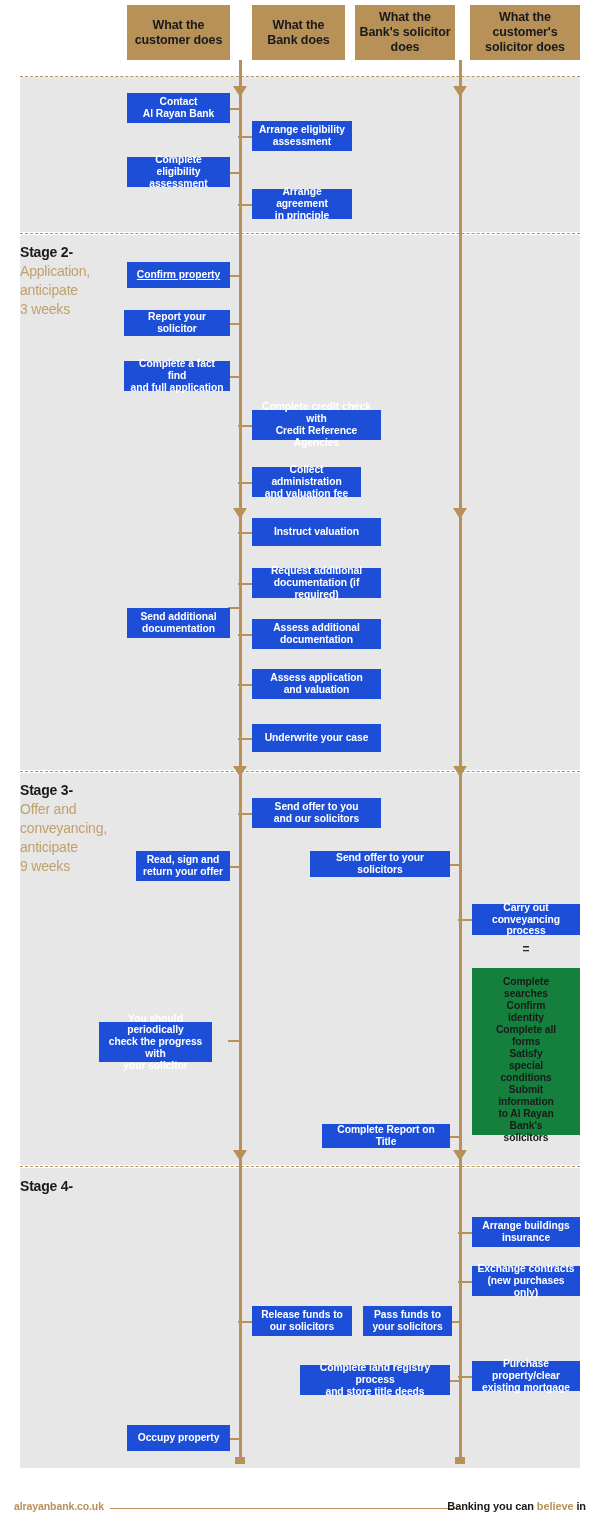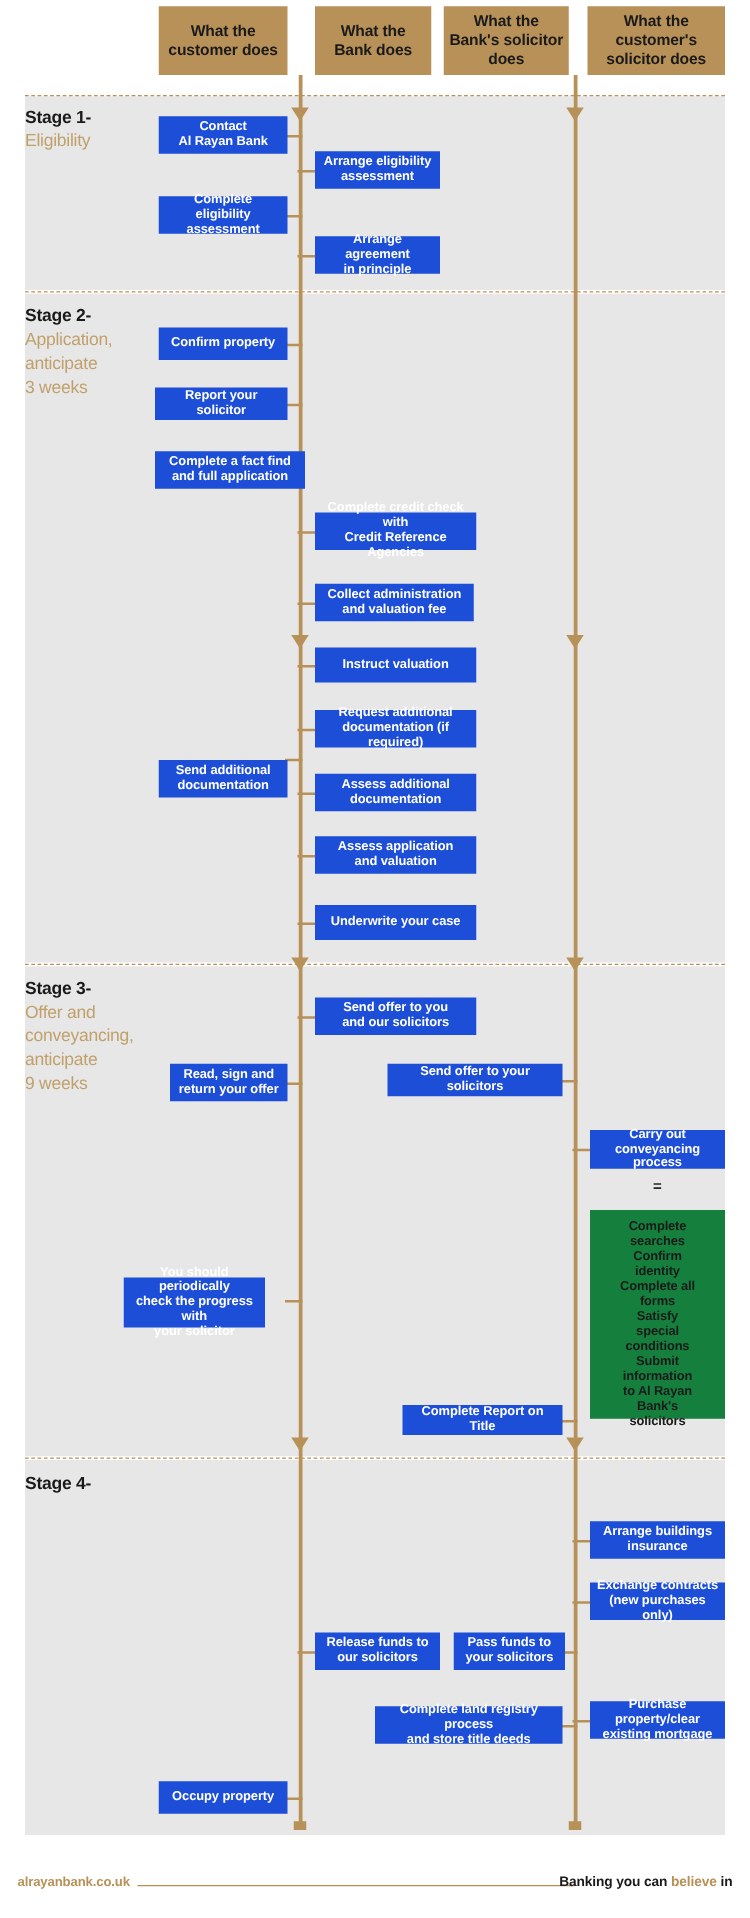--- a/index.html
+++ b/index.html
@@ -199,24 +199,20 @@
   <div class="arrow" style="left:233px;top:1150px;"></div>
   <div class="endcap" style="left:235px;top:1457px;"></div>
 
   <div class="vline" style="left:459px;top:60px;height:1404px;"></div>
   <div class="arrow" style="left:453px;top:86px;"></div>
   <div class="arrow" style="left:453px;top:508px;"></div>
   <div class="arrow" style="left:453px;top:766px;"></div>
   <div class="arrow" style="left:453px;top:1150px;"></div>
   <div class="endcap" style="left:455px;top:1457px;"></div>
 
-  <div class="stage-label" style="left:20px;top:84px;width:105px;">
-    <span class="s-num">Stage 1-</span>
-    <span class="s-desc" style="white-space:pre-line;">Eligibility</span>
-  </div>
   <div class="stage-label" style="left:20px;top:243px;width:105px;">
     <span class="s-num">Stage 2-</span>
     <span class="s-desc" style="white-space:pre-line;">Application,
 anticipate
 3 weeks</span>
   </div>
   <div class="stage-label" style="left:20px;top:781px;width:110px;">
     <span class="s-num">Stage 3-</span>
     <span class="s-desc" style="white-space:pre-line;">Offer and
 conveyancing,
@@ -270,34 +266,34 @@
   <div class="task" style="left:127px;top:157px;width:103px;height:30px;">
     <span style="white-space:pre-line;">Complete eligibility
 assessment</span>
   </div>
   <div class="task" style="left:252px;top:189px;width:100px;height:30px;">
     <span style="white-space:pre-line;">Arrange agreement
 in principle</span>
   </div>
 
   <div class="task" style="left:127px;top:262px;width:103px;height:26px;">
-    <span style="white-space:pre-line;">Confirm property</span>
+    <span style="white-space:pre-line;text-decoration:underline;">Confirm property</span>
   </div>
   <div class="task" style="left:124px;top:310px;width:106px;height:26px;">
     <span style="white-space:pre-line;">Report your solicitor</span>
   </div>
-  <div class="task" style="left:124px;top:361px;width:120px;height:30px;text-align:center;">
+  <div class="task" style="left:124px;top:361px;width:106px;height:30px;text-align:center;">
     <span style="white-space:pre-line;">Complete a fact find
 and full application</span>
   </div>
   <div class="task" style="left:252px;top:410px;width:129px;height:30px;">
     <span style="white-space:pre-line;">Complete credit check with
 Credit Reference Agencies</span>
   </div>
-  <div class="task" style="left:252px;top:467px;width:127px;height:30px;">
+  <div class="task" style="left:252px;top:467px;width:109px;height:30px;">
     <span style="white-space:pre-line;">Collect administration
 and valuation fee</span>
   </div>
   <div class="task" style="left:252px;top:518px;width:129px;height:28px;">
     <span style="white-space:pre-line;">Instruct valuation</span>
   </div>
   <div class="task" style="left:252px;top:568px;width:129px;height:30px;">
     <span style="white-space:pre-line;">Request additional
 documentation (if required)</span>
   </div>

